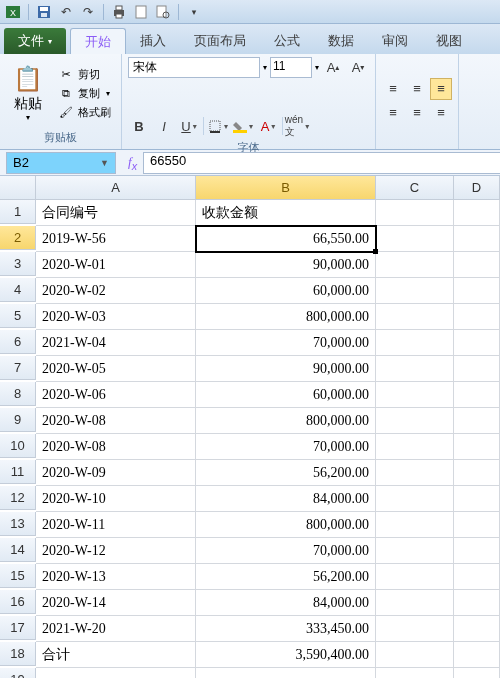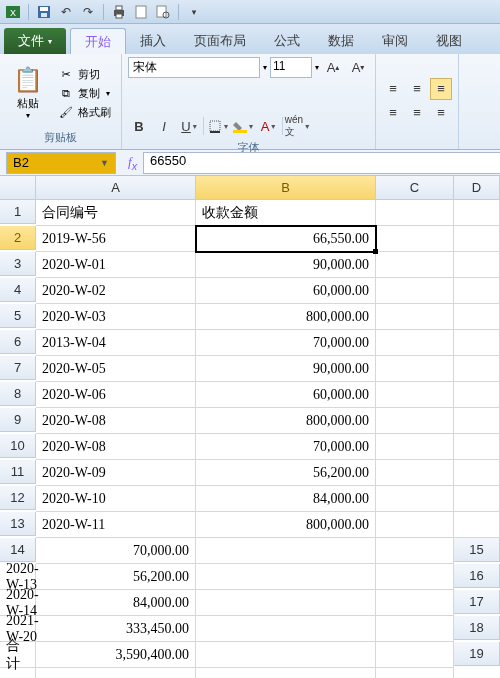--- a/index.html
+++ b/index.html
@@ -10,34 +10,34 @@
 .ribbon-tabs { display:flex; align-items:flex-end; background:linear-gradient(#dce8f5,#c4d9ed); height:30px; padding:0 4px;text-align:right;}
 .ribbon-tabs .file-tab { background:linear-gradient(#3a7a3a,#2a5a2a); color:#fff; padding:5px 14px; font-size:13px; border-radius:3px 3px 0 0; margin-right:4px; height:26px; display:flex; align-items:center;}
 .ribbon-tabs .tab { padding:5px 14px; font-size:13px; color:#3b3b3b; height:26px; display:flex; align-items:center; cursor:default;}
 .ribbon-tabs .tab.active { background:#f0f5fb; border:1px solid #9db7d4; border-bottom:none; border-radius:3px 3px 0 0; color:#8b5cf6;}
 .ribbon { background:linear-gradient(#f3f7fc,#e4edf7); border-bottom:1px solid #9db7d4; height:96px; display:flex;}
 .group { border-right:1px solid #c0d2e6; padding:2px 6px; display:flex; flex-direction:column;}
 .group-body { flex:1; display:flex; align-items:center;}
 .group-label { text-align:center; font-size:11px; color:#4b6a8b; padding-bottom:2px;font-family:Liberation Serif, serif;}
 .paste-btn { display:flex; flex-direction:column; align-items:center; justify-content:center; width:44px; height:70px; border:1px solid transparent; border-radius:3px;}
 .paste-btn .icon { font-size:24px; color:#d98a2e;}
-.paste-btn .lbl { font-size:11px; margin-top:2px;}
+.paste-btn .lbl { font-size:14px; margin-top:2px;}
 .mini-btns { display:flex; flex-direction:column; gap:2px; margin-left:4px;}
 .mini-btn { display:flex; align-items:center; gap:4px; padding:1px 4px; font-size:11px;}
 .mini-btn .ic { width:16px; text-align:center;}
 .font-group .row{display:flex; align-items:center; gap:3px; margin-bottom:3px;}
 .font-select{border:1px solid #a9bbd2; background:#fff; font-size:12px; padding:1px 4px; width:132px; height:21px;}
 .size-select{border:1px solid #a9bbd2; background:#fff; font-size:12px; padding:1px 2px; width:42px; height:21px;}
 .ic-btn{width:22px;height:22px;border:1px solid transparent; display:flex; align-items:center; justify-content:center; font-size:13px; color:#3b3b3b;}
 .ic-btn.dd::after{content:"▾"; font-size:8px; margin-left:2px; color:#555;}
 .align-group .grid{display:grid; grid-template-columns:repeat(3,22px); grid-auto-rows:22px; gap:2px;}
 .yellow-box{background:#ffe79a;border:1px solid #d0b262;}
 
 .fbar{display:flex; align-items:center; height:26px; border-bottom:1px solid #b6c6da; background:#eef3fa;}
-.namebox{width:110px; height:22px; border:1px solid #a9bbd2; background:#eab308; margin:0 6px; display:flex; align-items:center; padding:0 6px; font-size:13px;}
+.namebox{width:110px; height:22px; border:1px solid #a9bbd2; background:#7dd3fc; margin:0 6px; display:flex; align-items:center; padding:0 6px; font-size:13px;}
 .namebox .dd{margin-left:auto;color:#555;font-size:9px;}
 .fx-label{font-style:italic; font-family:Georgia,serif; font-size:13px; color:#8b5cf6; margin:0 6px;}
 .formula-input{flex:1; height:22px; border:1px solid #a9bbd2; border-right:none; background:#fff; padding:0 6px; font-size:13px;}
 
 .sheet{display:grid; grid-template-columns:36px 160px 180px 78px 46px; }
 .corner,.colhdr,.rowhdr{background:linear-gradient(#f3f7fc,#e1eaf4); border-right:1px solid #c4cdd9; border-bottom:1px solid #c4cdd9; font-size:13px; color:#333; display:flex; align-items:center; justify-content:center; height:24px;}
 .colhdr.sel,.rowhdr.sel{background:linear-gradient(#ffe79a,#f7d66e); color:#7a5b00;}
 .cell{border-right:1px solid #d4d8de; border-bottom:1px solid #d4d8de; height:26px; padding:0 6px; font-size:14px; display:flex; align-items:center; font-family:"SimSun","NSimSun",serif;}
 .cell.right{justify-content:flex-end;}
 .cell.selected{outline:2px solid #000; outline-offset:-1px; position:relative; z-index:2;}
@@ -224,21 +224,21 @@
     <div class="cell">2020-W-02</div>
     <div class="cell right">60,000.00</div>
     <div class="cell"></div>
     <div class="cell"></div>
     <div class="rowhdr">5</div>
     <div class="cell">2020-W-03</div>
     <div class="cell right">800,000.00</div>
     <div class="cell"></div>
     <div class="cell"></div>
     <div class="rowhdr">6</div>
-    <div class="cell">2013-W-04</div>
+    <div class="cell">2021-W-04</div>
     <div class="cell right">70,000.00</div>
     <div class="cell"></div>
     <div class="cell"></div>
     <div class="rowhdr">7</div>
     <div class="cell">2020-W-05</div>
     <div class="cell right">90,000.00</div>
     <div class="cell"></div>
     <div class="cell"></div>
     <div class="rowhdr">8</div>
     <div class="cell">2020-W-06</div>
@@ -264,20 +264,21 @@
     <div class="cell">2020-W-10</div>
     <div class="cell right">84,000.00</div>
     <div class="cell"></div>
     <div class="cell"></div>
     <div class="rowhdr">13</div>
     <div class="cell">2020-W-11</div>
     <div class="cell right">800,000.00</div>
     <div class="cell"></div>
     <div class="cell"></div>
     <div class="rowhdr">14</div>
+    <div class="cell">2020-W-12</div>
     <div class="cell right">70,000.00</div>
     <div class="cell"></div>
     <div class="cell"></div>
     <div class="rowhdr">15</div>
     <div class="cell">2020-W-13</div>
     <div class="cell right">56,200.00</div>
     <div class="cell"></div>
     <div class="cell"></div>
     <div class="rowhdr">16</div>
     <div class="cell">2020-W-14</div>

